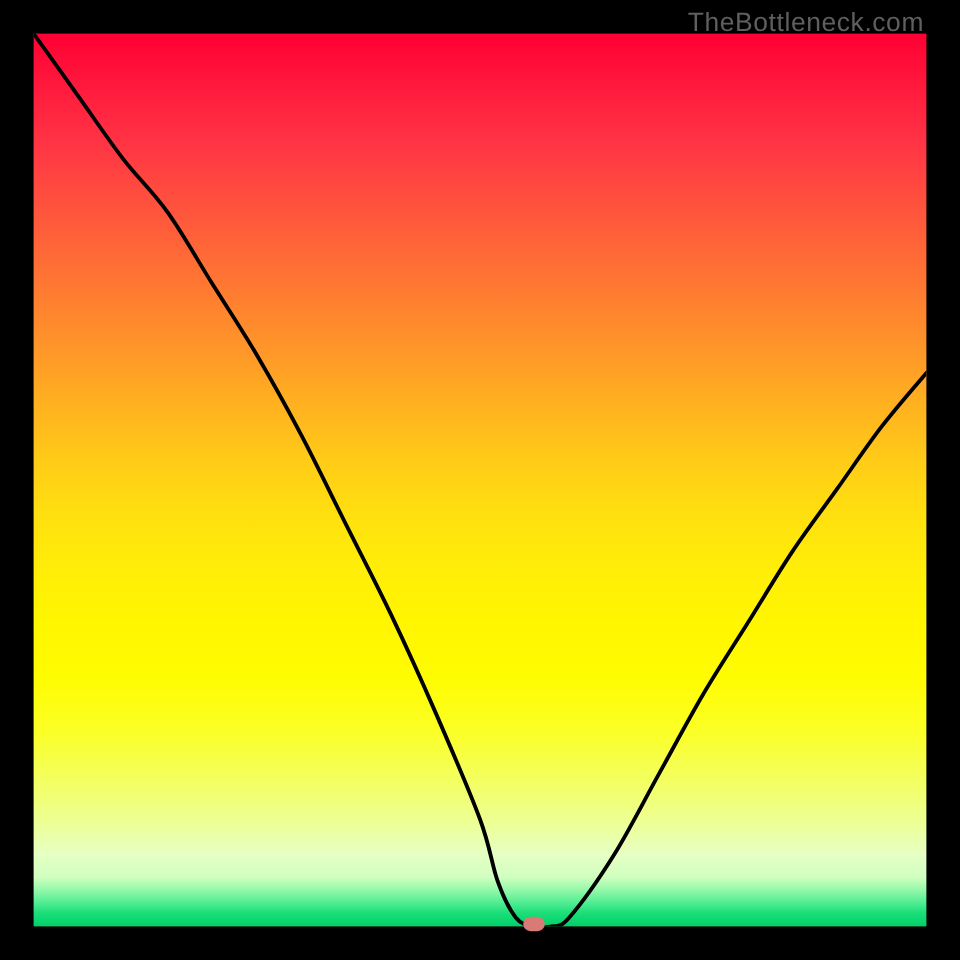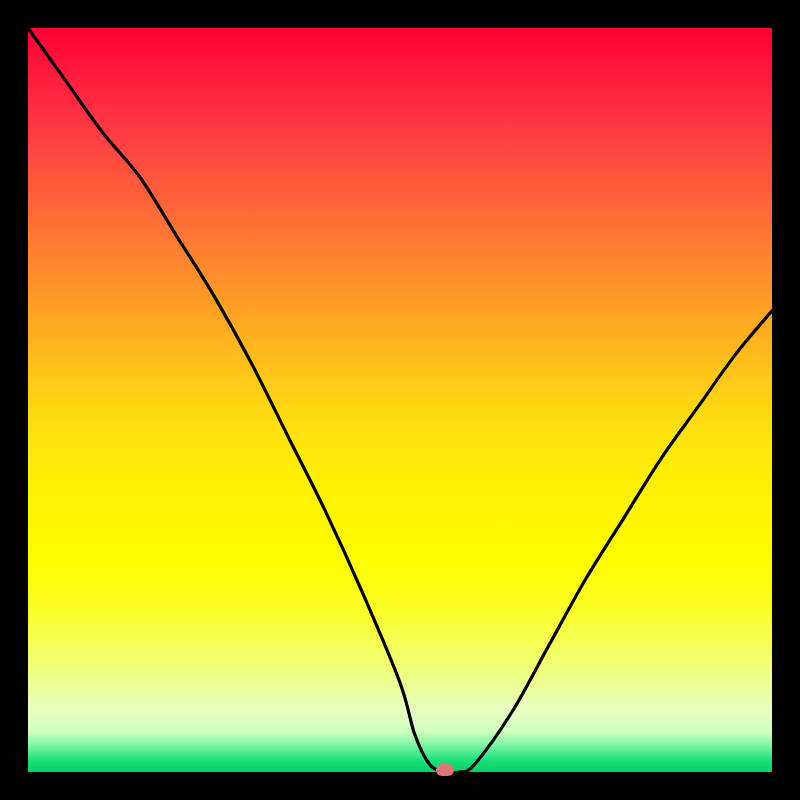--- a/index.html
+++ b/index.html
@@ -43,20 +43,21 @@
     position: absolute;
     width: 18px; height: 12px;
     background: #d87a76;
     border-radius: 6px;
   }
 </style>
 </head>
 <body>
 
 <div class="outer">
+  <div class="attrib">TheBottleneck.com</div>
   <div class="plot">
     <div class="gradient-bg"></div>
     <svg class="curve" viewBox="0 0 744 744" preserveAspectRatio="none">
       <path id="curve-path" fill="none" stroke="#000" stroke-width="3.2" stroke-linejoin="round" stroke-linecap="round" d="M 0 0 C 6.2 8.679999999999987, 24.800000000000004 34.71999999999993, 37.2 52.07999999999993 C 49.6 69.43999999999993, 62.00000000000001 88.03999999999996, 74.4 104.15999999999997 C 86.80000000000001 120.27999999999997, 99.19999999999999 131.43999999999994, 111.6 148.79999999999995 C 124 166.15999999999997, 136.4 188.48000000000005, 148.8 208.32000000000005 C 161.20000000000002 228.16000000000005, 173.6 246.76, 186 267.84 C 198.4 288.91999999999996, 210.79999999999998 311.23999999999995, 223.2 334.79999999999995 C 235.6 358.35999999999996, 247.99999999999997 384.4, 260.4 409.2 C 272.79999999999995 434, 285.20000000000005 457.56, 297.6 483.6 C 310 509.64000000000004, 322.40000000000003 536.9200000000001, 334.8 565.44 C 347.2 593.96, 363.32 631.1600000000001, 372 654.72 C 380.68 678.28, 381.91999999999996 693.16, 386.88 706.8 C 391.84000000000003 720.4399999999999, 396.80000000000007 730.3599999999999, 401.76000000000005 736.56 C 406.72 742.76, 411.68000000000006 742.76, 416.64000000000004 744 C 421.6 745.24, 426.56 745.24, 431.52 744 C 436.47999999999996 742.76, 437.71999999999997 746.4799999999999, 446.4 736.56 C 455.08 726.64, 471.20000000000005 704.32, 483.6 684.48 C 496 664.64, 508.4 639.84, 520.8 617.52 C 533.1999999999999 595.1999999999999, 545.6 571.64, 558 550.56 C 570.4 529.4799999999999, 582.8000000000001 510.87999999999994, 595.2 491.03999999999996 C 607.6 471.2, 620 450.12, 632.4 431.52000000000004 C 644.8 412.9200000000001, 657.2 396.8, 669.6 379.44 C 682 362.08, 694.4 343.47999999999996, 706.8 327.35999999999996 C 719.1999999999999 311.23999999999995, 737.8 290.16, 744 282.72"></path>
     </svg>
     <div class="marker" id="marker" style="left: 407.64px; top: 736px; background: rgb(216, 122, 118);"></div>
   </div>
 </div>
 
 </body></html>

